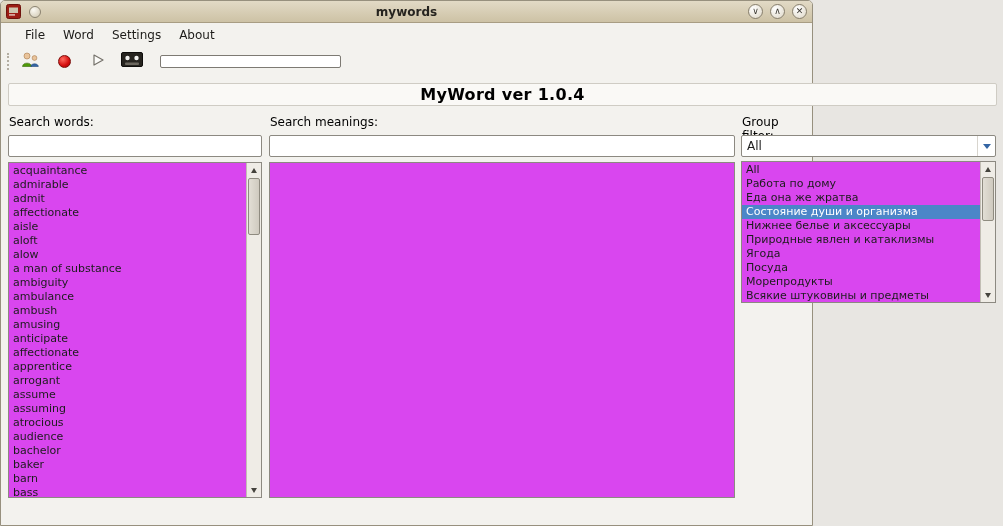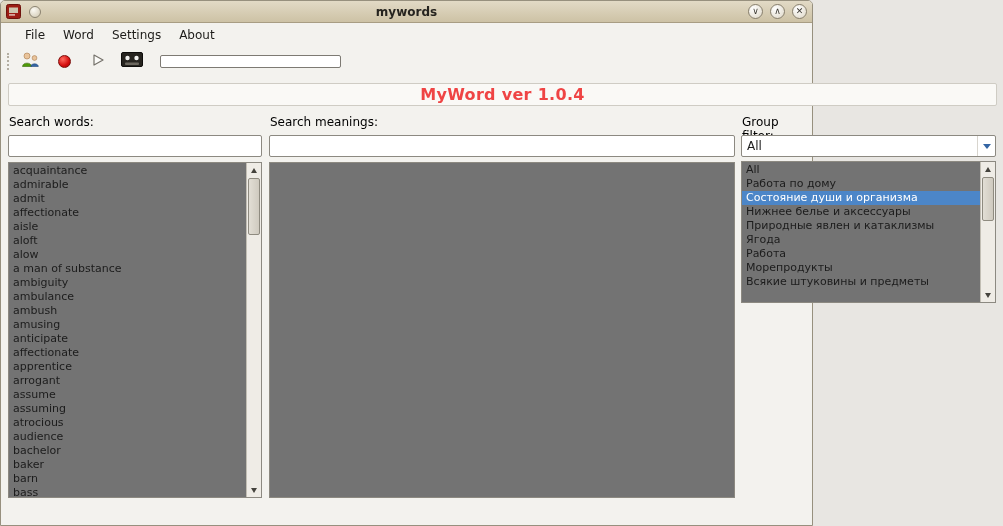--- a/index.html
+++ b/index.html
@@ -68,21 +68,21 @@
   .tb-progress {
     width:181px; height:13px; margin-left:8px;
     background:#ffffff; border:1px solid #7d7a73; border-radius:2px;
   }
 
   
   .banner {
     position:absolute; top:82px; left:7px; width:989px; height:23px;
     background:#faf9f6; border:1px solid #cfccc4; border-radius:2px;
     display:flex; align-items:center; justify-content:center;
-    font-weight:bold; font-size:16px; color:#ef4444; letter-spacing:0.3px;
+    font-weight:bold; font-size:16px; color:#000000; letter-spacing:0.3px;
   }
 
   
   .panel-label { position:absolute; top:114px; font-size:12px; color:#000000; }
   #words-label    { left:8px; }
   #meanings-label { left:269px; }
   #filter-label   { left:741px; }
 
   
   .text-input {
@@ -104,21 +104,21 @@
     align-items:center; justify-content:center; border-left:1px solid #d8d5ce;
   }
   .tri-down-blue {
     width:0; height:0;
     border-left:4px solid transparent; border-right:4px solid transparent;
     border-top:5px solid #3465a4;
   }
 
   
   .listbox {
-    position:absolute; background:#737373;
+    position:absolute; background:#d946ef;
     border:1px solid #8c8981; overflow:hidden;padding-left:46px;
   }
   #words-list    { left:7px;   top:161px; width:254px; height:336px; }
   #meanings-list { left:268px; top:161px; width:466px; height:336px; }
   #filter-list   { left:740px; top:160px; width:255px; height:142px; }
 
   .list-items { position:absolute; top:1px; left:0; right:15px; bottom:0; }
   #meanings-list .list-items { right:0; }
   .list-row {
     height:14px; line-height:14px; padding:0 4px; font-size:11px;
@@ -287,25 +287,26 @@
   </div>
 
   <div class="listbox" id="meanings-list">
     <div class="list-items"></div>
   </div>
 
   <div class="listbox" id="filter-list">
     <div class="list-items">
         <div class="list-row">All</div>
         <div class="list-row">Работа по дому</div>
+        <div class="list-row">Еда она же жратва</div>
         <div class="list-row selected">Состояние души и организма</div>
         <div class="list-row">Нижнее белье и аксессуары</div>
         <div class="list-row">Природные явлен и катаклизмы</div>
         <div class="list-row">Ягода</div>
-        <div class="list-row">Работа</div>
+        <div class="list-row">Посуда</div>
         <div class="list-row">Морепродукты</div>
         <div class="list-row">Всякие штуковины и предметы</div>
       </div>
     <div class="scrollbar">
       <span class="step step-up">
           <span class="tri-up"></span>
         </span>
       <span class="thumb" id="filter-scroll-thumb"></span>
       <span class="step step-down">
           <span class="tri-down"></span>

